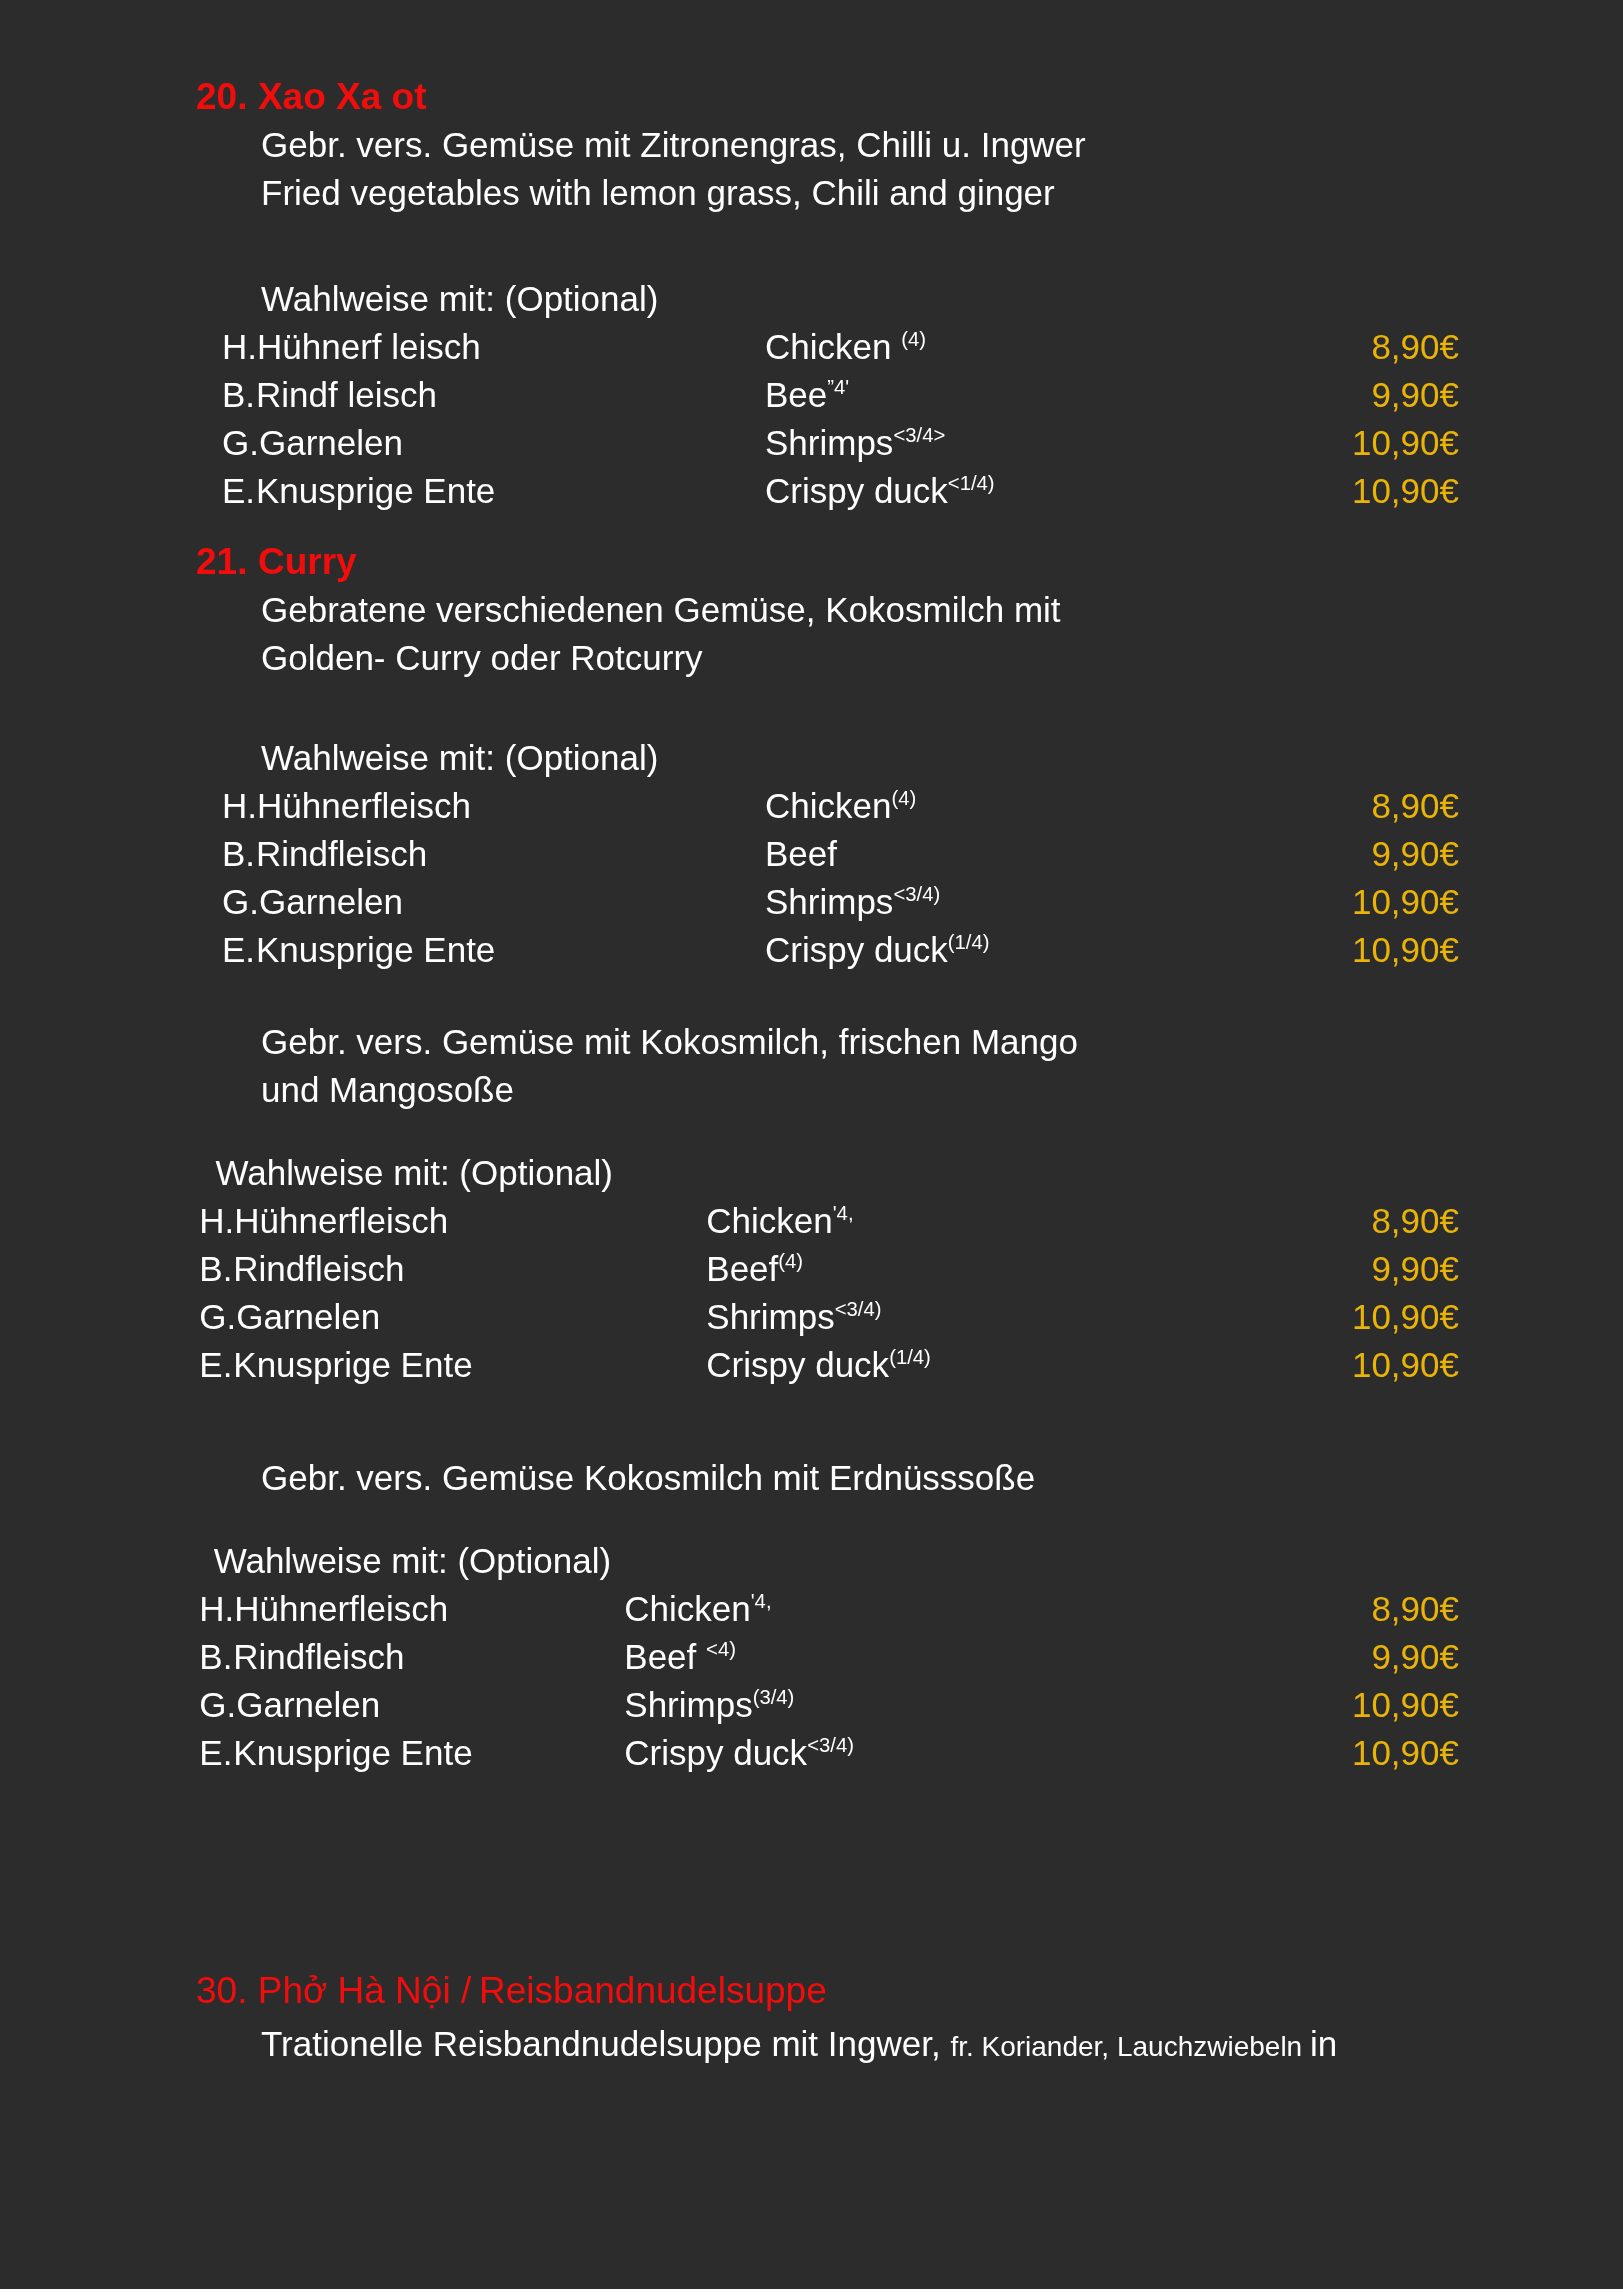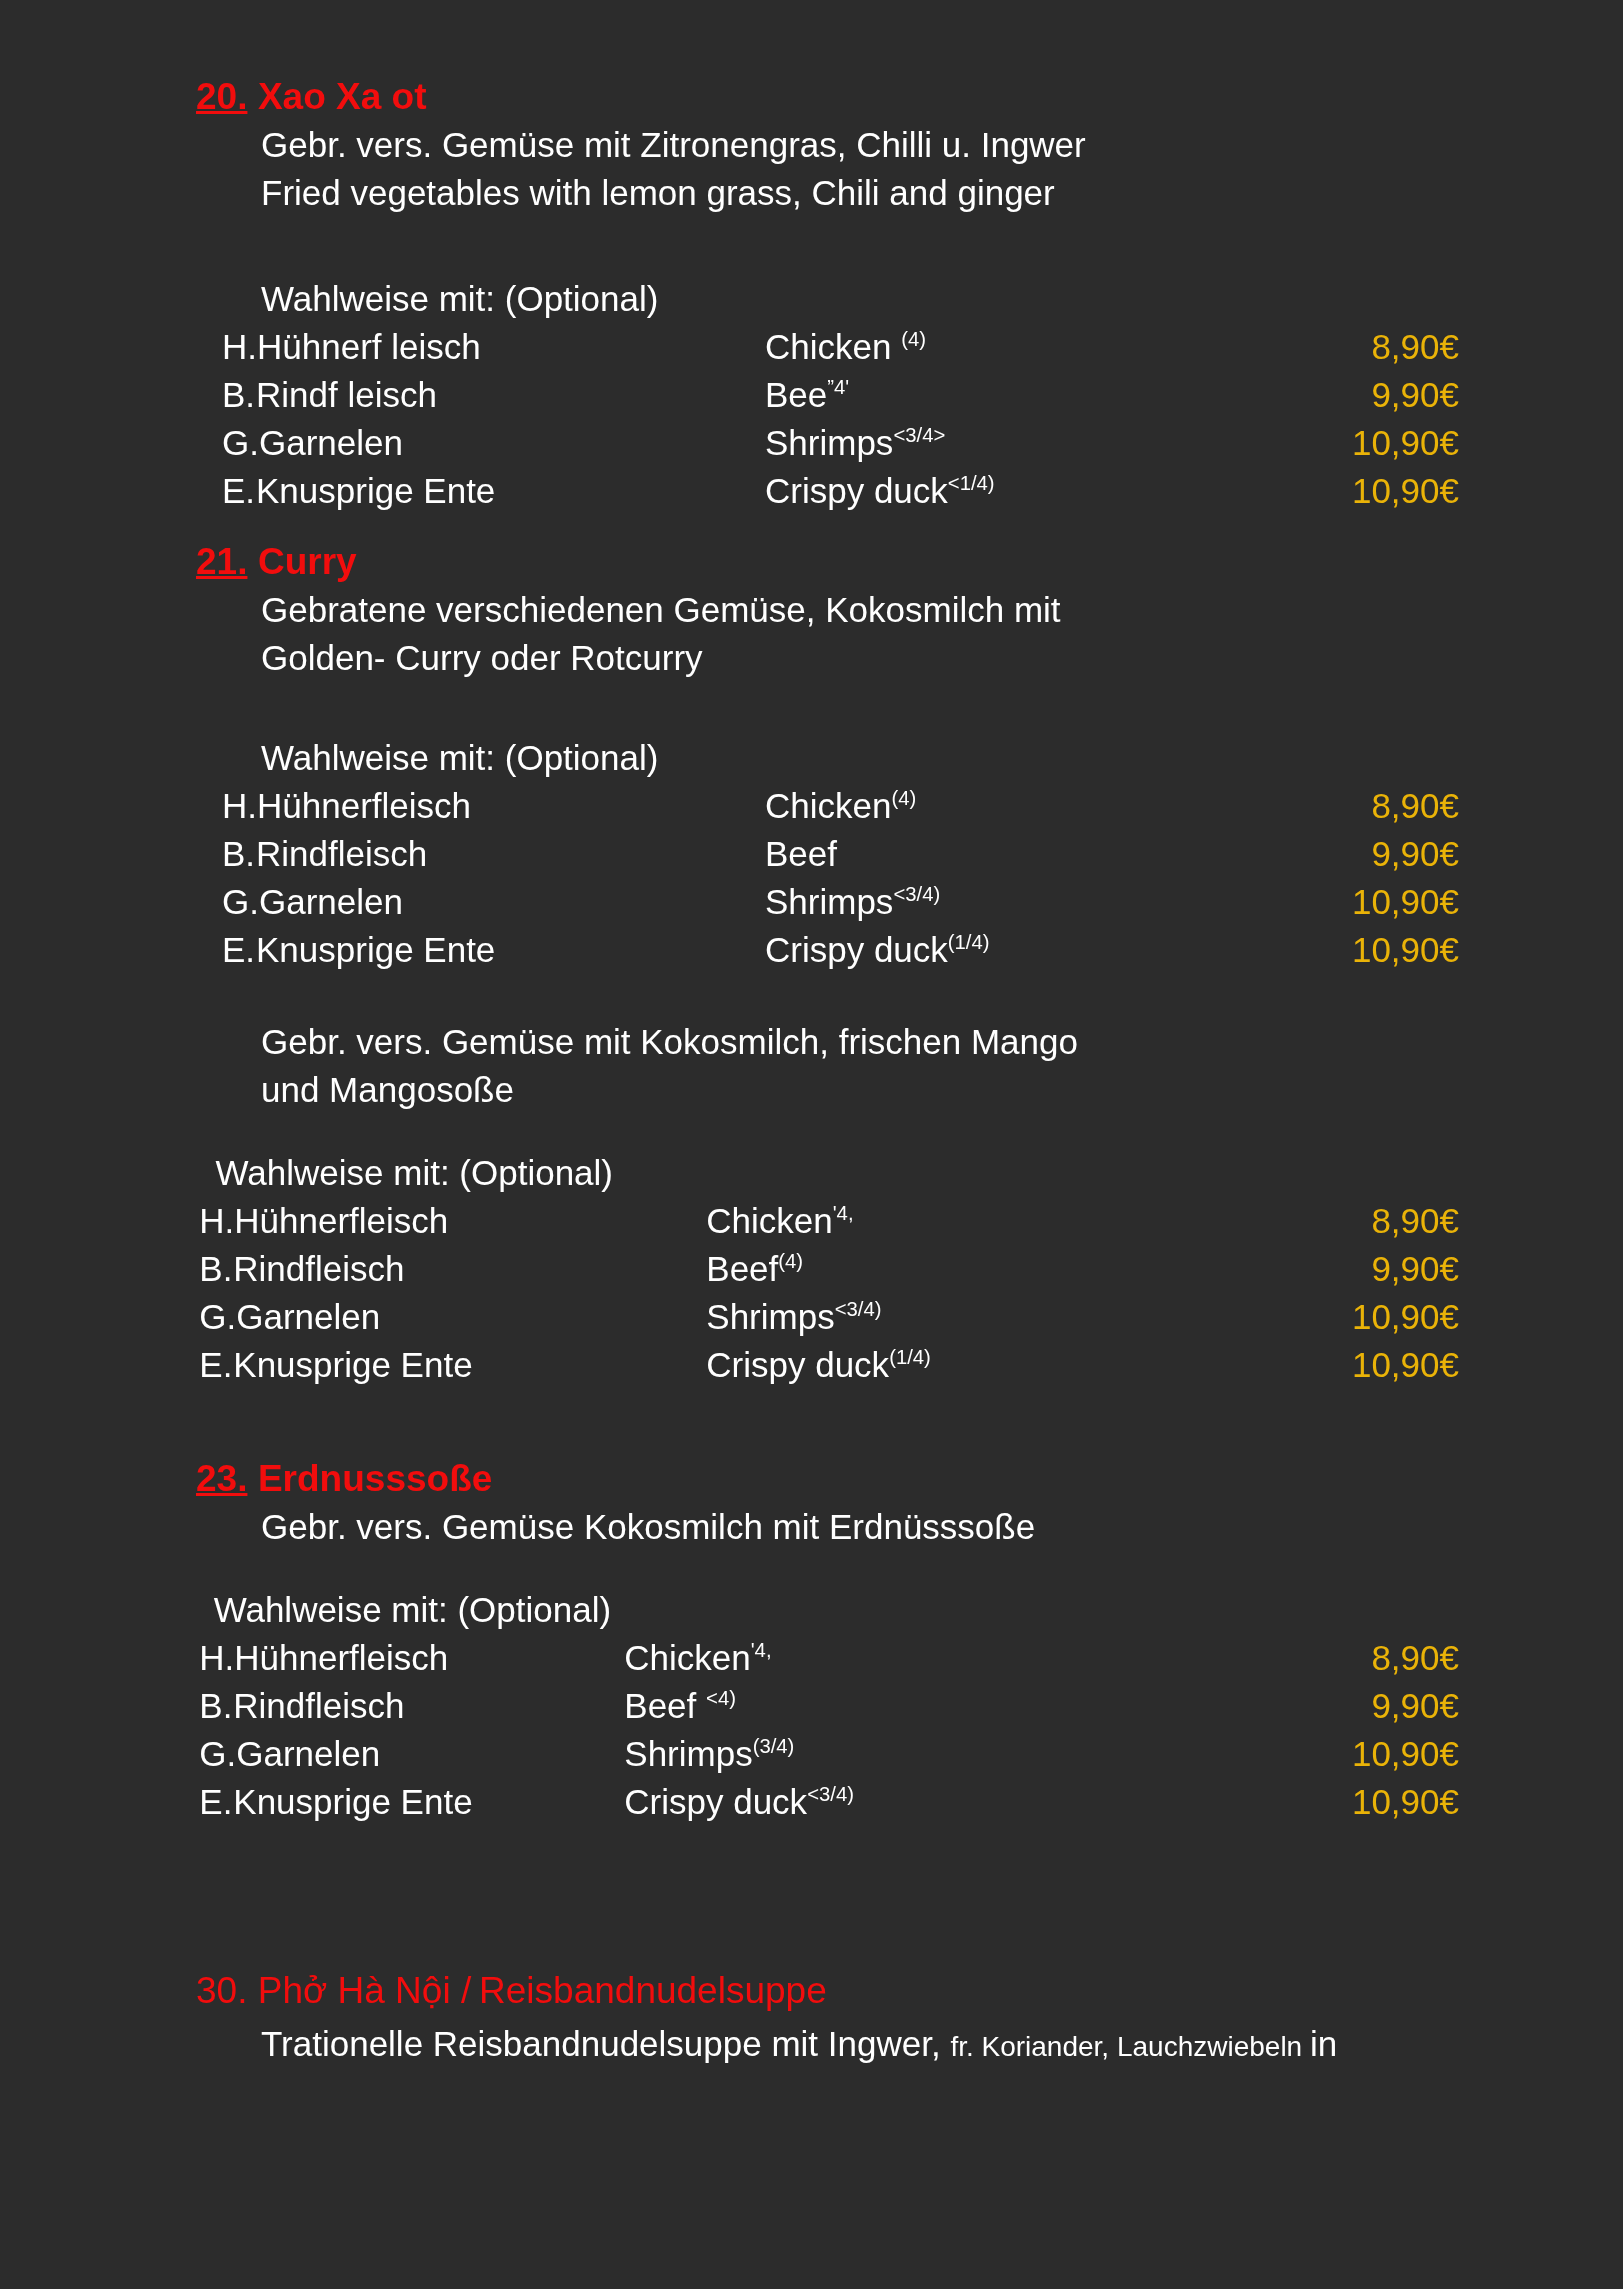--- a/index.html
+++ b/index.html
@@ -9,21 +9,21 @@
     background:#2c2c2c;
     overflow:hidden;
     font-family:"Liberation Sans","DejaVu Sans",sans-serif;
     color:#ffffff;
   }
   .menu{position:absolute;left:196px;top:0;width:1263px;height:100%;}
   .section{position:absolute;left:0;width:100%;}
   .s20{top:72px}.s21{top:537px}.s22{top:1018px}.s23{top:1454px}.specials{top:1917px}
 
   .sec-header{font-size:37px;font-weight:bold;color:#f20d0d;line-height:49px;}
-  .sec-header .num{margin-right:10.5px;text-decoration:underline;}
+  .sec-header .num{margin-right:10.5px;}
   .desc{margin-left:65px;font-size:35px;line-height:48px;color:#ffffff;}
   .optional{margin-left:65px;font-size:35px;line-height:48px;color:#ffffff;}
   .s20 .optional{margin-top:58px}
   .s21 .optional{margin-top:52px}
   .s22 .optional{margin-top:35px;margin-left:19.6px}
   .s23 .optional{margin-top:35px;margin-left:17.7px}
 
   .option{
     display:grid;
     grid-template-columns:var(--gw,523px) 1fr auto;
@@ -128,23 +128,20 @@
         <span class="price">10,90€</span>
       </div>
       <div class="option">
         <span><span class="letter">E.</span><span>Knusprige Ente</span></span>
         <span><span>Crispy duck</span><sup class="sup">(1/4)</sup></span>
         <span class="price">10,90€</span>
       </div>
     </div>
 
     <div class="section s23">
-      <div class="sec-header">
-        <span class="num">23.</span><span>Erdnusssoße</span>
-      </div>
       <div class="desc">Gebr. vers. Gemüse Kokosmilch mit Erdnüsssoße</div>
       <div class="optional">Wahlweise mit: (Optional)</div>
       <div class="option">
         <span><span class="letter">H.</span><span>Hühnerfleisch</span></span>
         <span><span>Chicken</span><sup class="sup">'4,</sup></span>
         <span class="price">8,90€</span>
       </div>
       <div class="option">
         <span><span class="letter">B.</span><span>Rindfleisch</span></span>
         <span><span>Beef </span><sup class="sup">&lt;4)</sup></span>

